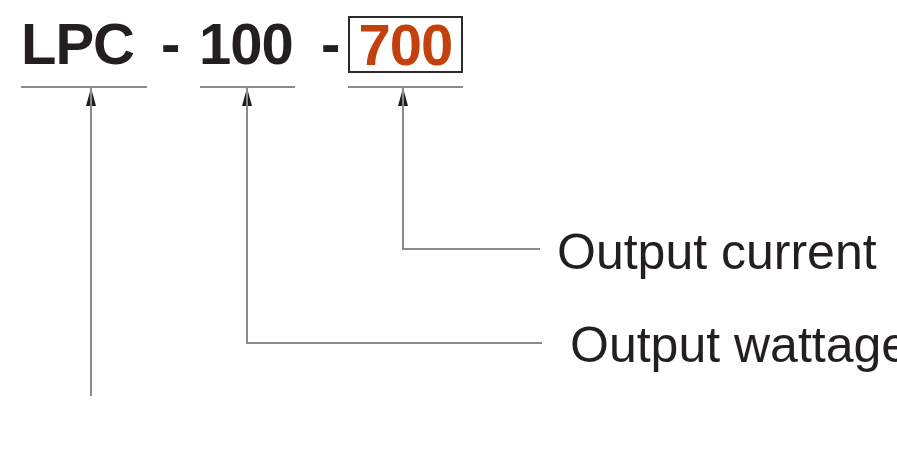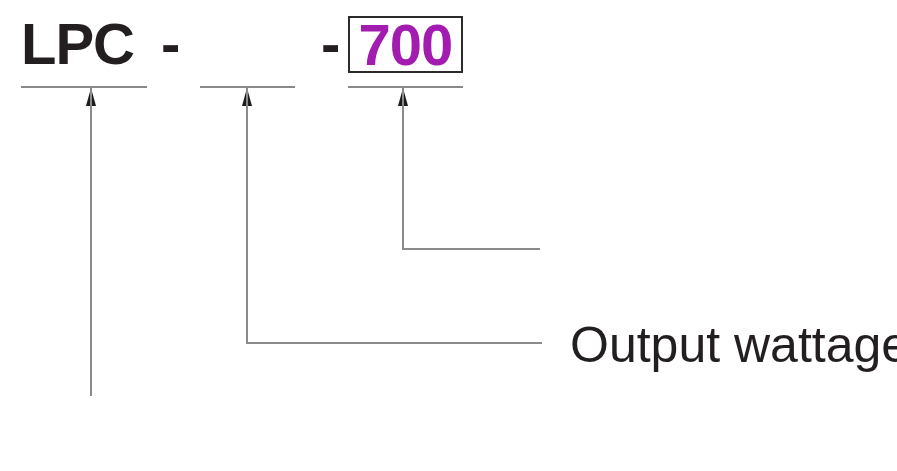--- a/index.html
+++ b/index.html
@@ -42,21 +42,21 @@
     box-sizing: border-box;
     display: flex;
     align-items: center;
     justify-content: center;
   }
   .code-box .boxed-text {
     font-size: 58px;
     font-weight: bold;
     line-height: 58px;
     letter-spacing: -1px;
-    color: #a21caf;
+    color: #c2410c;
     white-space: nowrap;
   }
 
   
   .underline {
     position: absolute;
     top: 86px;
     height: 2px;
     background: #8a8a8a;
   }
@@ -109,20 +109,21 @@
   .lbl-wattage { left: 570px; top: 320px; }
   .lbl-series  { left: 557px; top: 398px; }
 </style>
 </head>
 <body>
 
 <div class="canvas">
 
   <span class="code-seg seg-series">LPC</span>
   <span class="code-seg seg-sep1">-</span>
+  <span class="code-seg seg-wattage">100</span>
   <span class="code-seg seg-sep2">-</span>
 
   <div class="code-box">
     <span class="boxed-text">700</span>
   </div>
 
   <div class="underline ul-series"></div>
   <div class="underline ul-wattage"></div>
   <div class="underline ul-current"></div>
 
@@ -131,15 +132,16 @@
   <div class="arrow-up ar-current"></div>
 
   <div class="vline vl-series"></div>
   <div class="vline vl-wattage"></div>
   <div class="vline vl-current"></div>
 
   <div class="hline hl-series"></div>
   <div class="hline hl-wattage"></div>
   <div class="hline hl-current"></div>
 
+  <span class="leader-label lbl-current">Output current</span>
   <span class="leader-label lbl-wattage">Output wattage</span>
 
 </div>
 
 </body></html>

